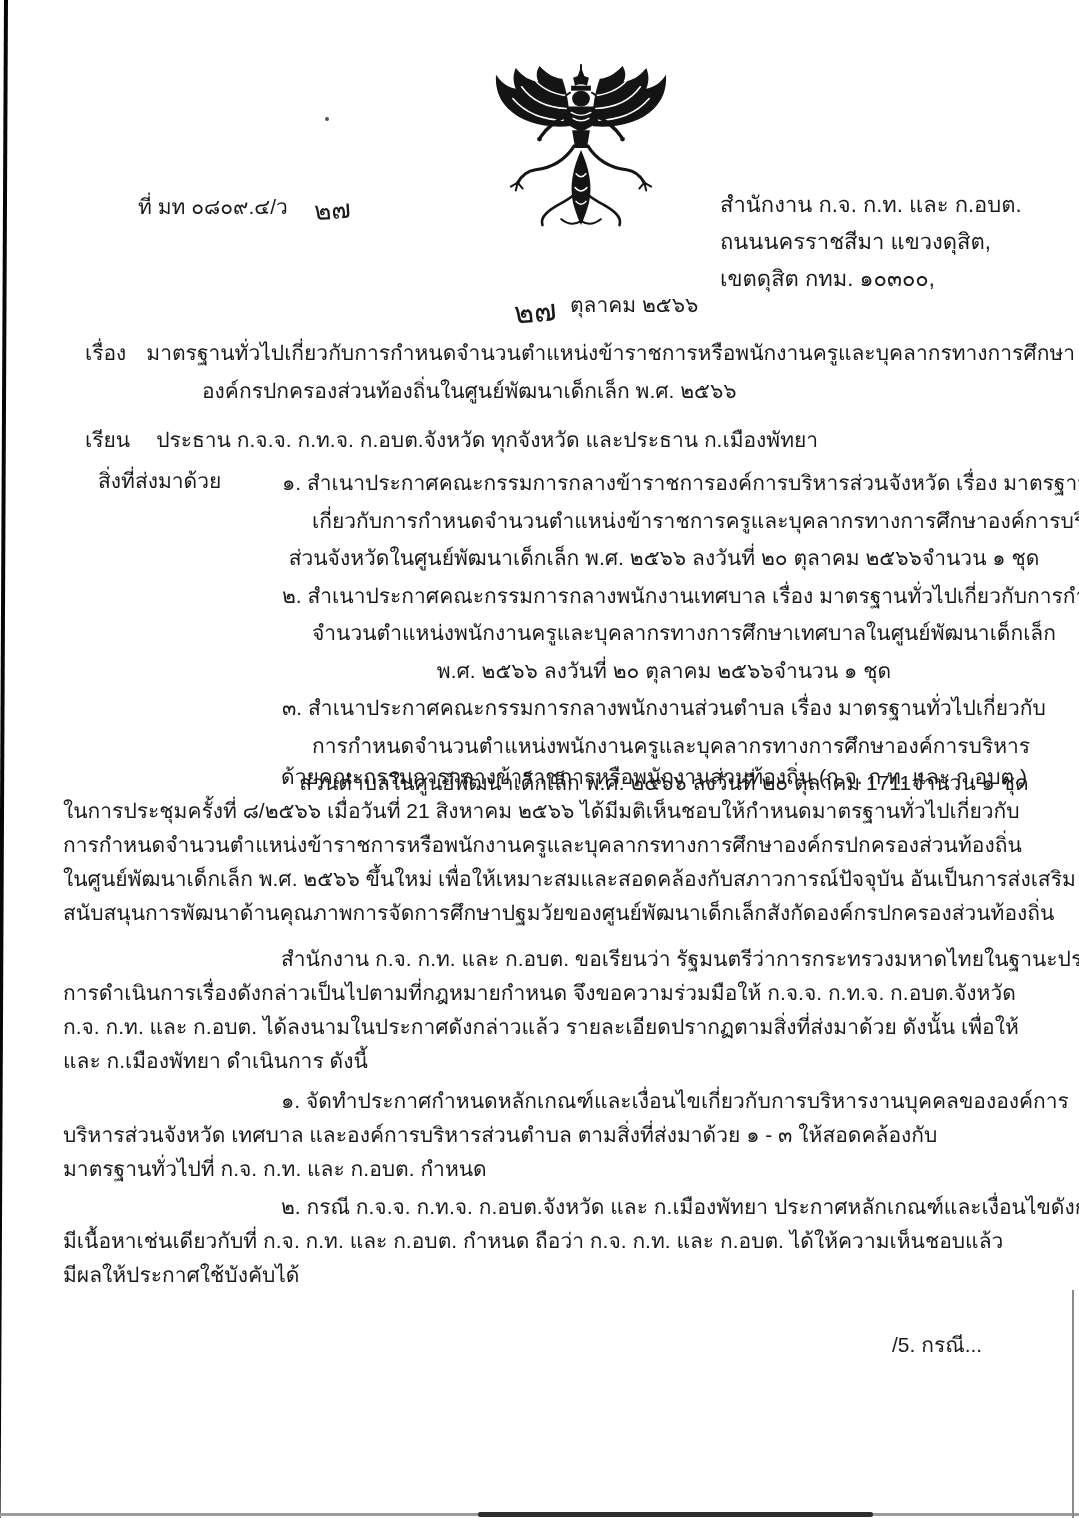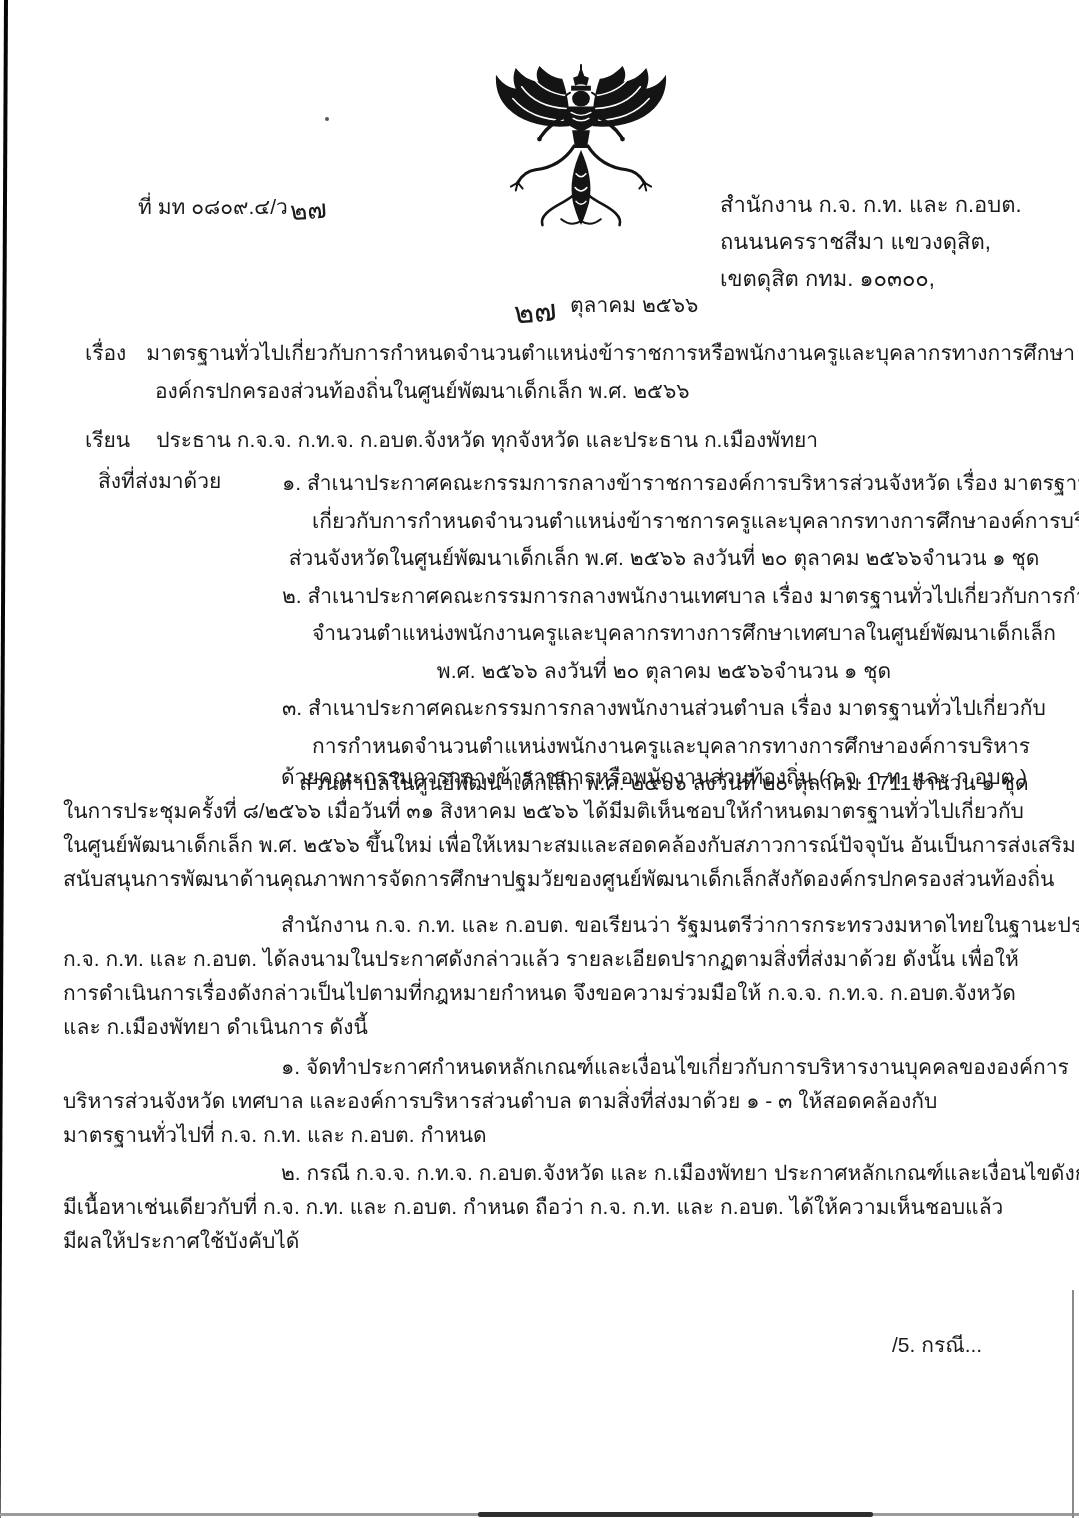--- a/index.html
+++ b/index.html
@@ -1,39 +1,39 @@
 <!DOCTYPE html>
 <html><head>
 <meta charset="utf-8">
 <style>
   html,body{margin:0;padding:0;background:#e8e8e8;}
   .page{
     position:relative;width:1079px;height:1518px;background:#ffffff;
     overflow:hidden;color:#1a1a1a;
     font-family:"Liberation Sans","DejaVu Sans",sans-serif;
   }
-  .abs{position:absolute;}
+  .abs{position:absolute;gap:24px;}
   .t{white-space:nowrap;font-size:21px;line-height:34px;}
   
   .edge-left{position:absolute;left:4px;top:-3px;width:4px;height:1526px;background:#070707;transform:rotate(0.28deg);transform-origin:top left;}
   .edge-bottom{position:absolute;left:0;bottom:2px;width:100%;height:3px;background:#9b9b9b;}
   .edge-bottom-dark{position:absolute;left:478px;bottom:1px;width:395px;height:5px;background:#2e2e2e;border-radius:2px;}
   .edge-right{position:absolute;right:5px;top:1290px;width:2px;height:228px;background:#8a8a8a;}
   .dot{position:absolute;left:325px;top:117px;width:4px;height:4px;background:#555;border-radius:50%;}
   
   .doc-number{left:138px;top:190px;display:flex;align-items:flex-end;}
   .hw{font-size:26px;line-height:22px;display:inline-block;transform:rotate(-4deg);margin-left:2px;position:relative;top:-3px;}
   .sender{left:720px;top:186px;}
   .sender .t{line-height:37px;font-size:22px;}
   .date-row{left:455px;top:288px;width:300px;display:flex;justify-content:center;align-items:flex-end;gap:14px;}
   .date-row .hw{font-size:30px;transform:rotate(-5deg);top:1px;}
   
   .subject{left:85px;top:336px;width:932px;}
   .subject-line1{display:flex;gap:20px;text-align:right;}
-  .subject-line2{margin-left:70px;margin-top:4px;}
+  .subject-line2{margin-left:117px;margin-top:4px;}
   .to-row{left:85px;top:423px;display:flex;gap:26px;}
   
   .att-label{left:85px;top:464px;margin-left:13px;}
   .att-items{left:282px;top:464px;width:734px;}
   .att-line{white-space:nowrap;font-size:21px;line-height:37.5px;}
   .att-cont{padding-left:30px;}
   .att-last{display:flex;justify-content:center;padding-left:30px;}
   
   .bodyflow{left:63px;top:760px;width:953px;}
   .b-line{white-space:nowrap;font-size:21px;line-height:34px;}
@@ -139,28 +139,29 @@
       <div class="att-line att-last">
         <span>ส่วนตำบลในศูนย์พัฒนาเด็กเล็ก พ.ศ. ๒๕๖๖ ลงวันที่ ๒๐ ตุลาคม 1711</span>
         <span>จำนวน ๑ ชุด</span>
       </div>
     </div>
   </div>
 
   <div class="abs bodyflow">
     <div class="para1">
       <div class="b-line indent">ด้วยคณะกรรมการกลางข้าราชการหรือพนักงานส่วนท้องถิ่น (ก.จ. ก.ท. และ ก.อบต.)</div>
-      <div class="b-line">ในการประชุมครั้งที่ ๘/๒๕๖๖ เมื่อวันที่ ๓๑ สิงหาคม ๒๕๖๖ ได้มีมติเห็นชอบให้กำหนดมาตรฐานทั่วไปเกี่ยวกับ</div>
+      <div class="b-line">ในการประชุมครั้งที่ ๘/๒๕๖๖ เมื่อวันที่ 21 สิงหาคม ๒๕๖๖ ได้มีมติเห็นชอบให้กำหนดมาตรฐานทั่วไปเกี่ยวกับ</div>
+      <div class="b-line">การกำหนดจำนวนตำแหน่งข้าราชการหรือพนักงานครูและบุคลากรทางการศึกษาองค์กรปกครองส่วนท้องถิ่น</div>
       <div class="b-line">ในศูนย์พัฒนาเด็กเล็ก พ.ศ. ๒๕๖๖ ขึ้นใหม่ เพื่อให้เหมาะสมและสอดคล้องกับสภาวการณ์ปัจจุบัน อันเป็นการส่งเสริม</div>
       <div class="b-line">สนับสนุนการพัฒนาด้านคุณภาพการจัดการศึกษาปฐมวัยของศูนย์พัฒนาเด็กเล็กสังกัดองค์กรปกครองส่วนท้องถิ่น</div>
     </div>
     <div class="para2">
       <div class="b-line indent">สำนักงาน ก.จ. ก.ท. และ ก.อบต. ขอเรียนว่า รัฐมนตรีว่าการกระทรวงมหาดไทยในฐานะประธาน</div>
+      <div class="b-line">การดำเนินการเรื่องดังกล่าวเป็นไปตามที่กฎหมายกำหนด จึงขอความร่วมมือให้ ก.จ.จ. ก.ท.จ. ก.อบต.จังหวัด</div>
       <div class="b-line">ก.จ. ก.ท. และ ก.อบต. ได้ลงนามในประกาศดังกล่าวแล้ว รายละเอียดปรากฏตามสิ่งที่ส่งมาด้วย ดังนั้น เพื่อให้</div>
-      <div class="b-line">การดำเนินการเรื่องดังกล่าวเป็นไปตามที่กฎหมายกำหนด จึงขอความร่วมมือให้ ก.จ.จ. ก.ท.จ. ก.อบต.จังหวัด</div>
       <div class="b-line">และ ก.เมืองพัทยา ดำเนินการ ดังนี้</div>
     </div>
     <div class="dir1">
       <div class="b-line indent">๑. จัดทำประกาศกำหนดหลักเกณฑ์และเงื่อนไขเกี่ยวกับการบริหารงานบุคคลขององค์การ</div>
       <div class="b-line">บริหารส่วนจังหวัด เทศบาล และองค์การบริหารส่วนตำบล ตามสิ่งที่ส่งมาด้วย ๑ - ๓ ให้สอดคล้องกับ</div>
       <div class="b-line">มาตรฐานทั่วไปที่ ก.จ. ก.ท. และ ก.อบต. กำหนด</div>
     </div>
     <div>
       <div class="b-line indent">๒. กรณี ก.จ.จ. ก.ท.จ. ก.อบต.จังหวัด และ ก.เมืองพัทยา ประกาศหลักเกณฑ์และเงื่อนไขดังกล่าว</div>
       <div class="b-line">มีเนื้อหาเช่นเดียวกับที่ ก.จ. ก.ท. และ ก.อบต. กำหนด ถือว่า ก.จ. ก.ท. และ ก.อบต. ได้ให้ความเห็นชอบแล้ว</div>

